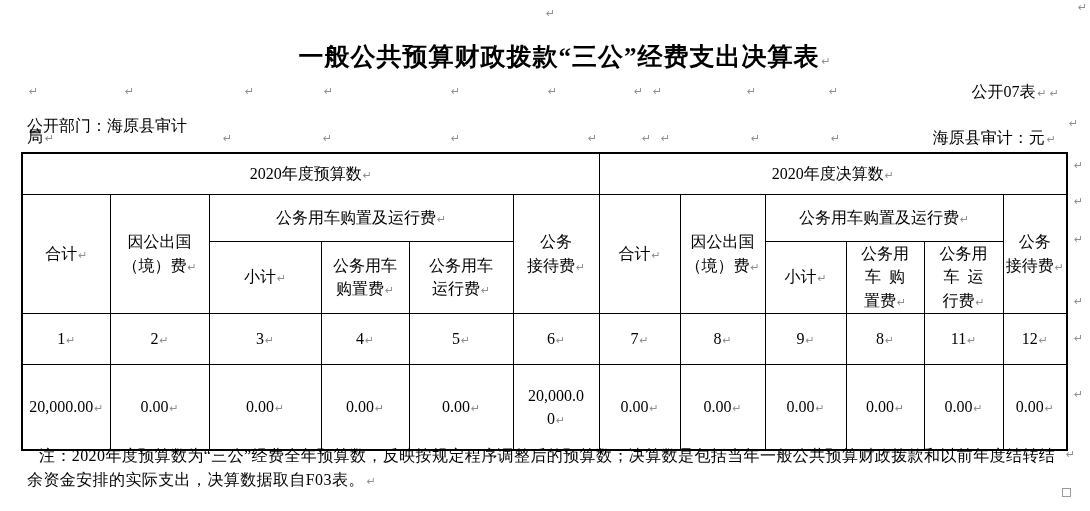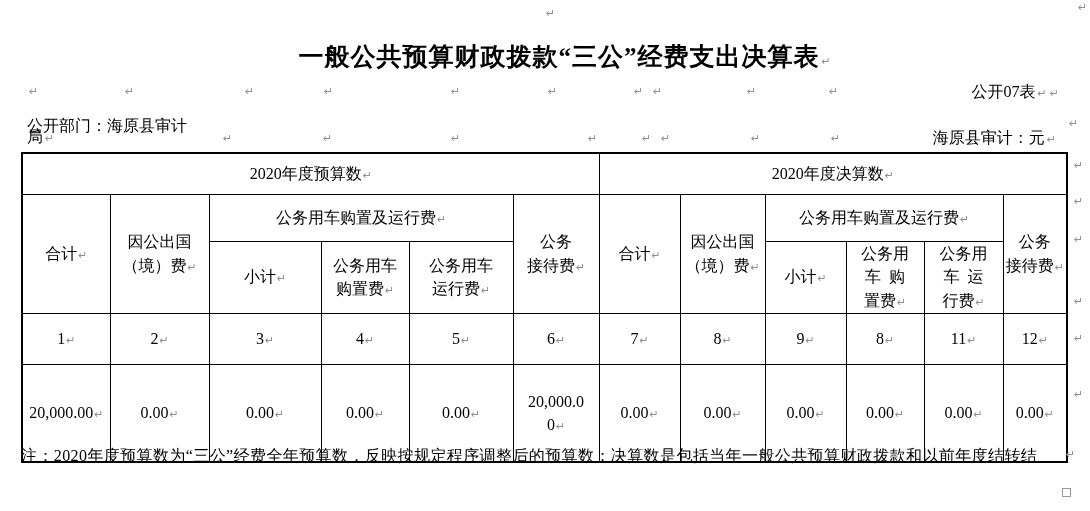--- a/index.html
+++ b/index.html
@@ -8,36 +8,36 @@
     font-family:"Liberation Serif","DejaVu Serif",serif;color:#000;overflow:hidden;
   }
   .title{
     position:absolute;top:40px;left:0;width:100%;text-align:center;
     font-size:25px;font-weight:bold;letter-spacing:1px;margin-left:20px;
   }
   .code-line{position:absolute;top:82px;right:28px;font-size:16px;}
   .dept-line1{position:absolute;top:116px;left:27px;font-size:16px;}
   .dept-line2{position:absolute;top:127px;left:27px;font-size:16px;}
   .unit-line{position:absolute;top:128px;right:34px;font-size:16px;}
-  .note-line1{position:absolute;top:446px;left:21px;font-size:16px;letter-spacing:0.4px;}
+  .note-line1{position:absolute;top:446px;left:39px;font-size:16px;letter-spacing:0.4px;}
   .note-line2{position:absolute;top:470px;left:27px;font-size:16px;letter-spacing:0.4px;}
 
   table.budget{
     position:absolute;left:21px;top:152px;width:1045px;
     border-collapse:collapse;table-layout:fixed;
     border:2px solid #000;
   }
   table.budget td{
     border:1px solid #000;text-align:center;vertical-align:middle;
     font-size:16px;line-height:1.45;white-space:pre-wrap;
     padding:0 2px;overflow:hidden;
   }
   td.sep{border-left:2px solid #000;}
   tr.r1{height:41px;} tr.r2{height:47px;} tr.r3{height:72px;}
-  tr.r4{height:51px;} tr.r5{height:98px;}
+  tr.r4{height:51px;} tr.r5{height:86px;}
   td.narrow3{line-height:1.35;}
   td.colno{font-size:15px;}
   td.num{text-align:right;padding-right:5px;font-size:15px;line-height:1.4;}
 
   
   .pm1::after{content:"\21B5";color:#8f8f8f;font-size:11px;font-weight:normal;
     font-family:"DejaVu Sans",sans-serif;margin-left:2px;}
   .pm2::after{content:"\21B5\21B5";color:#8f8f8f;font-size:11px;font-weight:normal;
     font-family:"DejaVu Sans",sans-serif;margin-left:2px;letter-spacing:3px;}
   table.budget td::after{content:"\21B5";color:#8f8f8f;font-size:11px;
@@ -136,20 +136,21 @@
       <td class="num">0.00</td>
       <td class="num">0.00</td>
       <td class="num">0.00</td>
       <td class="num">0.00</td>
       <td class="num">0.00</td>
     </tr>
   </tbody>
     </table>
 
   <div class="note-line1">注：2020年度预算数为“三公”经费全年预算数，反映按规定程序调整后的预算数；决算数是包括当年一般公共预算财政拨款和以前年度结转结</div>
+  <div class="note-line2 pm1">余资金安排的实际支出，决算数据取自F03表。</div>
 
   <div id="marks-layer">
       <span class="fmark" style="left: 546px; top: 8px;">↵</span>
       <span class="fmark" style="left: 1078px; top: 2px;">↵</span>
       <span class="fmark" style="left: 29px; top: 86px;">↵</span>
       <span class="fmark" style="left: 125px; top: 86px;">↵</span>
       <span class="fmark" style="left: 245px; top: 86px;">↵</span>
       <span class="fmark" style="left: 324px; top: 86px;">↵</span>
       <span class="fmark" style="left: 451px; top: 86px;">↵</span>
       <span class="fmark" style="left: 548px; top: 86px;">↵</span>

